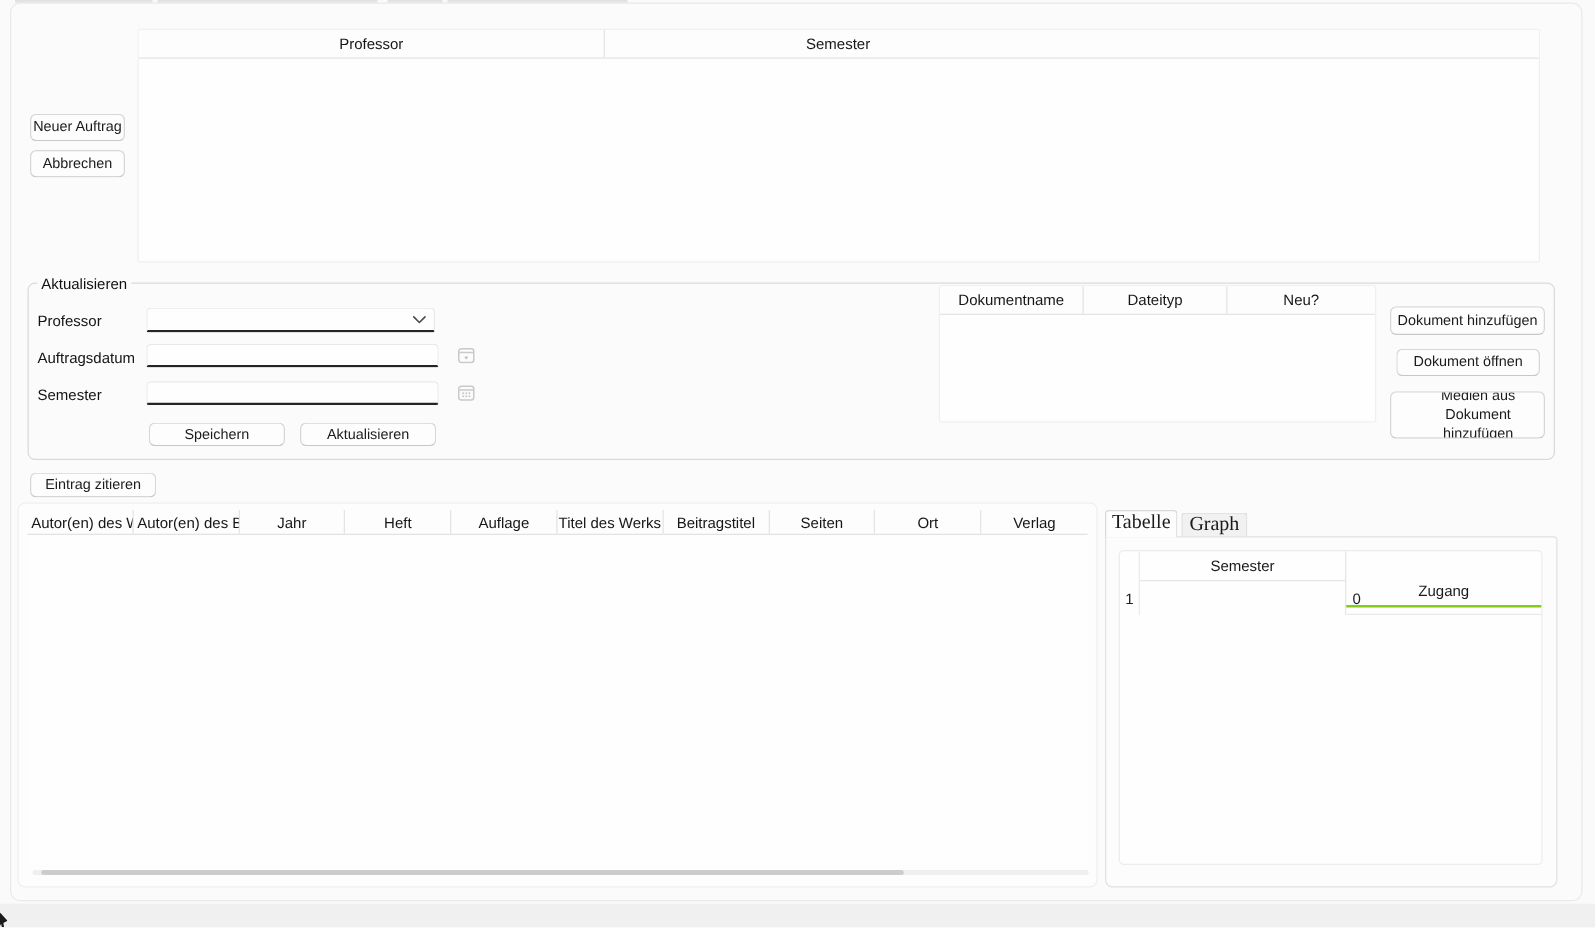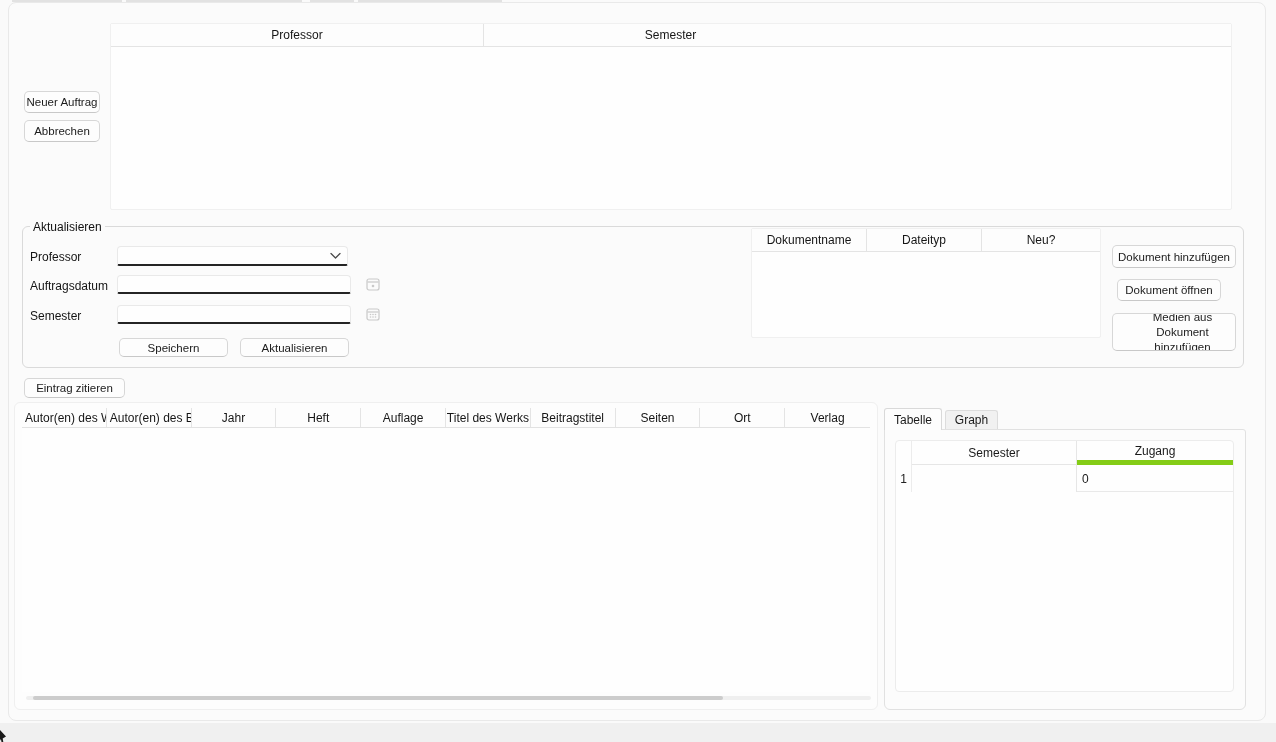--- a/index.html
+++ b/index.html
@@ -57,22 +57,22 @@
   .field input{
     width:100%;height:100%;border:none;outline:none;background:transparent;
     font-family:"Liberation Sans", sans-serif;font-size:12px;padding:0 6px;box-sizing:border-box;
   }
   .chevron{position:absolute;right:6px;top:50%;transform:translateY(-50%);}
 
   .cal-icon{position:absolute;width:14px;height:14px;}
 
   
   .tab{
-    position:absolute;display:flex;align-items:center;justify-content:center;
-    font-size:12px;box-sizing:border-box;cursor:default;
+    position:absolute;display:flex;align-items:flex-start;justify-content:center;
+    font-size:16px;box-sizing:border-box;cursor:default;font-family:Liberation Serif, serif;
   }
   .tab-active{
     background:#fdfdfd;border:1px solid #d9d9d9;border-bottom:none;
     border-radius:3px 3px 0 0;z-index:3;
   }
   .tab-inactive{
     background:#f1f1f1;border:1px solid #dcdcdc;border-bottom:none;
     border-radius:3px 3px 0 0;z-index:1;
   }
   .tab-pane{
@@ -161,21 +161,21 @@
   <div class="tbl" style="left:751px;top:228px;width:350px;height:110px;display:flex;flex-direction:row;">
     <div class="tbl-head">
       <div class="th" style="width:115px;">Dokumentname</div>
       <div class="th" style="width:115px;">Dateityp</div>
       <div class="th last" style="width:118px;">Neu?</div>
     </div>
     <div class="tbl-body"></div>
   </div>
 
   <button class="btn" style="left:1112px;top:245px;width:124px;height:23px;">Dokument hinzufügen</button>
-  <button class="btn" style="left:1117px;top:279px;width:104px;height:22px;">Dokument öffnen</button>
+  <button class="btn" style="left:1117px;top:279px;width:115px;height:22px;">Dokument öffnen</button>
   <button class="btn wrap" style="left:1112px;top:313px;width:124px;height:38px;padding-left:23px;">Medien aus Dokument hinzufügen</button>
 
   <button class="btn" style="left:24px;top:378px;width:101px;height:20px;">Eintrag zitieren</button>
 
   <div class="bottom-card" style="left:14px;top:402px;width:864px;height:308px;"></div>
 
   <div style="position:absolute;left:22px;top:408px;width:848px;height:20px;display:flex;background:#fdfdfd;border-bottom:1px solid #e2e2e2;box-sizing:border-box;">
     <div class="th left" style="width:84.8px;height:19px;">Autor(en) des Werks</div>
     <div class="th left" style="width:84.8px;height:19px;">Autor(en) des Beitrags</div>
     <div class="th" style="width:84.8px;height:19px;">Jahr</div>
@@ -200,21 +200,21 @@
   </div>
   <div class="tab-pane" style="left:884px;top:429px;width:362px;height:281px;"></div>
 
   <div style="position:absolute;left:895px;top:440px;width:339px;height:252px;background:#fefefe;border:1px solid #ececec;border-radius:4px;box-sizing:border-box;z-index:4;"></div>
 
   <div style="position:absolute;left:911px;top:441px;width:1px;height:51px;background:#ececec;z-index:5;"></div>
 
   <div style="position:absolute;left:1076px;top:441px;width:1px;height:51px;background:#e6e6e6;z-index:5;"></div>
 
   <div class="cell" style="left:912px;top:441px;width:164px;height:24px;justify-content:center;border-bottom:1px solid #e6e6e6;z-index:5;">Semester</div>
-  <div class="cell" style="left:1077px;top:441px;width:156px;height:24px;justify-content:center;border-bottom:5px solid #84cc16;z-index:5;">Zugang</div>
+  <div class="cell" style="left:1077px;top:462px;width:156px;height:24px;justify-content:center;border-bottom:2px solid #84cc16;z-index:5;">Zugang</div>
 
   <div class="cell" style="left:896px;top:466px;width:15px;height:26px;justify-content:center;z-index:5;color:#222;">1</div>
   <div class="cell" style="left:1077px;top:466px;width:156px;height:26px;padding-left:5px;border-bottom:1px solid #e9e9e9;z-index:5;">0</div>
 
   <div class="footer-strip"></div>
   <div class="cursor-artifact"></div>
 
 </div>
 
 </body></html>

